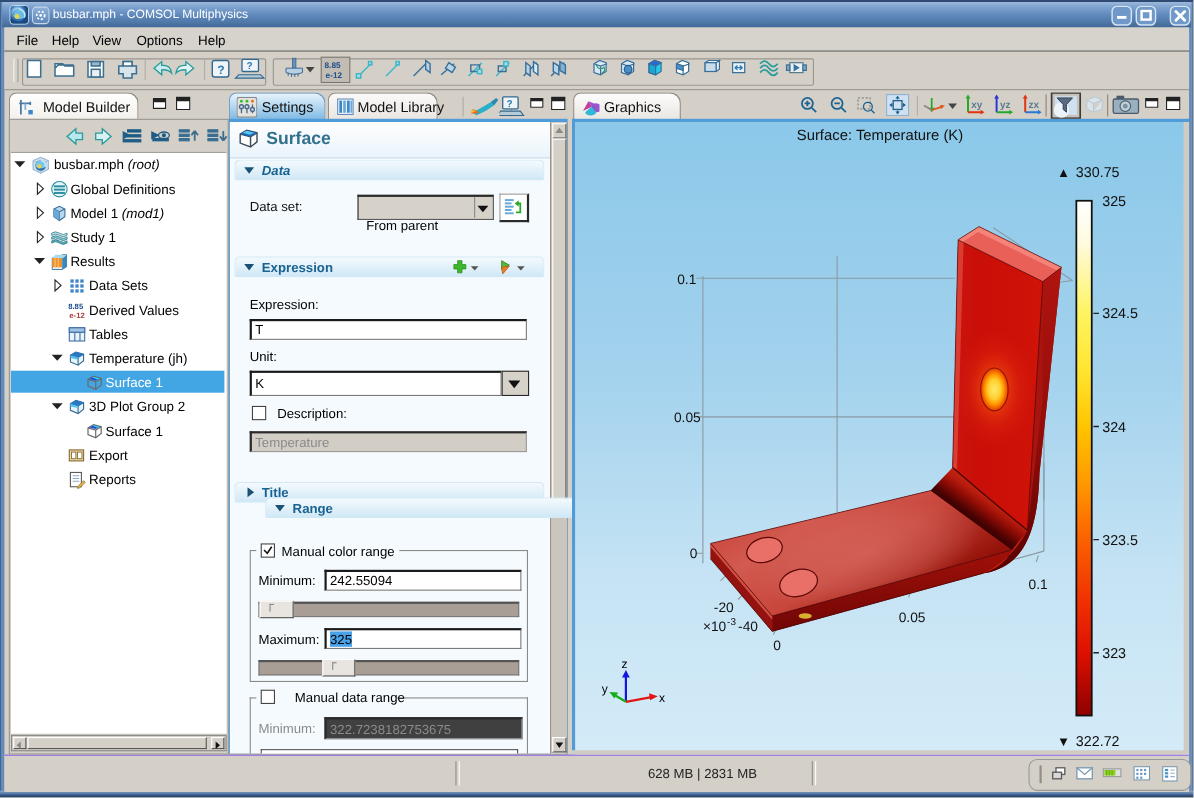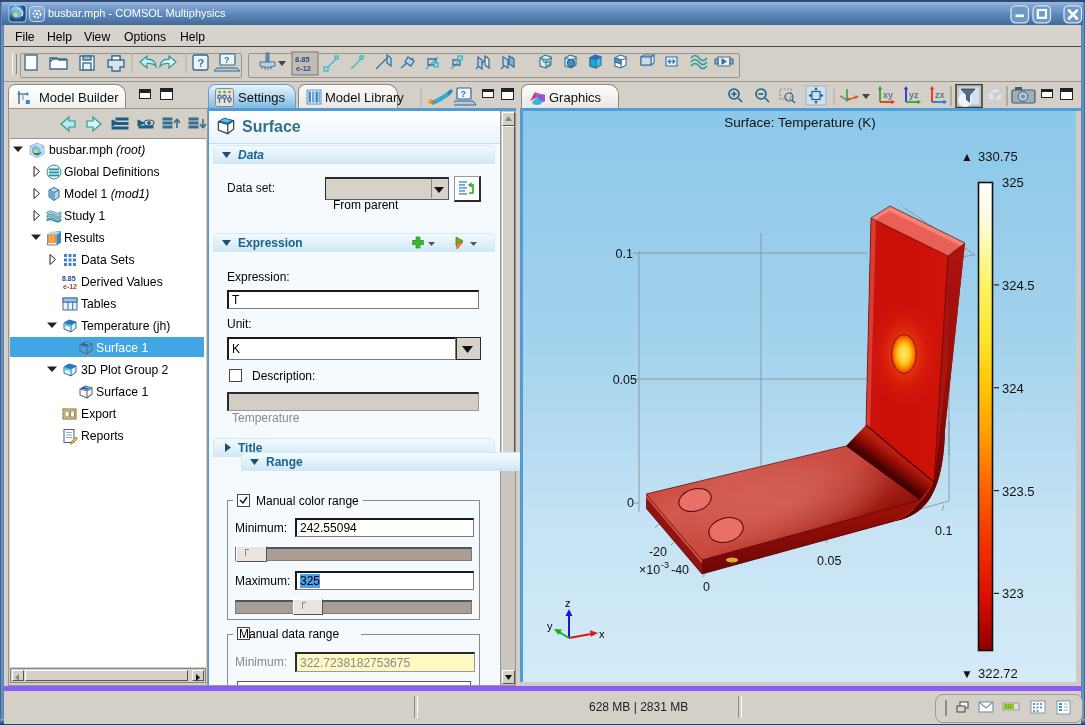--- a/index.html
+++ b/index.html
@@ -17,21 +17,21 @@
   background:linear-gradient(#9ab8dc,#7ea3cf 18%,#5d87ba 55%,#49719f 90%,#406694);}
 #title-text{left:46px;top:5px;color:#fff;font-size:11px;letter-spacing:0;}
 
 #menubar{left:4px;top:25px;width:1077px;height:21px;background:#d6d3cd;border-bottom:1px solid #4a4a4a;}
 .menu-item{position:absolute;top:5px;font-size:12.2px;}
 
 #toolbar{left:4px;top:47px;width:1077px;height:34px;background:#d4d0c8;border-bottom:1px solid #9a968e;}
 .tgrip{position:absolute;top:6px;width:3px;height:22px;border-left:1px solid #fff;border-right:1px solid #888;border-radius:2px;}
 .tgroup{position:absolute;top:6px;height:23px;border:1px solid #9a968e;border-radius:2px;}
 
-#statusbar{left:4px;top:686px;width:1077px;height:33px;background:#d4d0c8;border-top:5px solid #8b5cf6;}
+#statusbar{left:4px;top:686px;width:1077px;height:33px;background:#d4d0c8;border-top:1px solid #8b5cf6;}
 .groove{position:absolute;top:5px;height:22px;width:2px;border-left:1px solid #928e86;border-right:1px solid #fff;}
 #membox{left:585px;top:9px;font-size:12px;color:#222;}
 #sysbox{left:931px;top:3px;width:146px;height:27px;border:1px solid #999;border-radius:8px 8px 8px 8px;background:#d4d0c8;}
 .tab{position:absolute;height:25px;background:linear-gradient(#fdfdfd,#e8e6e2);
   border:1px solid #8e8a82;border-bottom:none;border-radius:7px 10px 0 0;box-sizing:border-box;}
 .tab .tlabel{position:absolute;top:5px;font-size:13px;color:#111;white-space:nowrap;}
 </style>
 </head>
 <body>
 
@@ -540,21 +540,21 @@
   <div class="abs" style="left:3px;top:3px;">K</div>
 </div>
 <div class="abs" style="left:456px;top:337px;width:25px;height:23px;background:#d6d2ca;border:1px solid #2a2a2a;box-sizing:border-box;">
   <svg class="abs" style="left:5px;top:7px;" width="12" height="9">
       <path d="M0,1 h11 l-5.5,7 z" fill="#111"></path>
     </svg>
 </div>
 <div class="abs" style="left:229px;top:369px;width:13px;height:13px;background:#fff;border:1px solid #444;box-sizing:border-box;"></div>
 <div class="abs" style="left:252px;top:369px;">Description:</div>
 <div class="abs" style="left:227px;top:392px;width:252px;height:19px;background:#d2cec6;border:1px solid #9a9a9a;border-top:2px solid #2a2a2a;border-left:2px solid #2a2a2a;box-sizing:border-box;">
-  <div class="abs" style="left:3px;top:17px;color:#8a8a8a;">Temperature</div>
+  <div class="abs" style="left:3px;top:1px;color:#8a8a8a;">Temperature</div>
 </div>
 
 <div class="abs" style="left:213px;top:438px;width:280px;height:18px;background:linear-gradient(#f4fafd,#cfe7f6);border:1px solid #d4e8f4;border-bottom:none;border-radius:5px 5px 0 0;">
   <svg class="abs" style="left:10px;top:4px;" width="8" height="10">
       <path d="M1,0 l6,4.5 -6,4.5 z" fill="#1a5276"></path>
     </svg>
   <div class="abs" style="left:24px;top:2px;font-weight:bold;color:#1a6391;">Title</div>
 </div>
 
 <div class="abs" style="left:213px;top:452px;width:280px;height:18px;background:linear-gradient(#f4fafd,#cfe7f6);border:1px solid #d4e8f4;border-bottom:none;border-radius:5px 5px 0 0;margin-left:28px;">
@@ -585,23 +585,23 @@
   <div class="abs" style="left:3px;top:1px;background:#4aa2e8;">325</div>
 </div>
 <div class="abs" style="left:235px;top:600px;width:237px;height:14px;background:#a89e96;border:1px solid #7a7a7a;border-top:2px solid #555;box-sizing:border-box;"></div>
 <div class="abs" style="left:293px;top:599px;width:30px;height:16px;background:#e8e5e0;border:1px solid #555;border-top:1px solid #fff;border-left:1px solid #fff;box-sizing:border-box;">
   <div class="abs" style="left:8px;top:2px;width:3px;height:6px;border-left:1px solid #888;border-top:1px solid #888;"></div>
 </div>
 
 <div class="abs" style="left:227px;top:634px;width:253px;height:51px;border:1px solid #8a8a8a;border-bottom:none;box-sizing:border-box;"></div>
 <div class="abs" style="left:233px;top:627px;width:128px;height:14px;background:#f4fafd;"></div>
 <div class="abs" style="left:237px;top:627px;width:13px;height:13px;background:#fff;border:1px solid #444;box-sizing:border-box;"></div>
-<div class="abs" style="left:239px;top:627px;">Manual data range</div>
+<div class="abs" style="left:268px;top:627px;">Manual data range</div>
 <div class="abs" style="left:235px;top:655px;color:#8a8a8a;">Minimum:</div>
-<div class="abs" style="left:295px;top:652px;width:180px;height:20px;background:#fef9c3;border:1px solid #9a9a9a;border-top:2px solid #2a2a2a;border-left:2px solid #2a2a2a;box-sizing:border-box;">
+<div class="abs" style="left:295px;top:652px;width:180px;height:20px;background:#404040;border:1px solid #9a9a9a;border-top:2px solid #2a2a2a;border-left:2px solid #2a2a2a;box-sizing:border-box;">
   <div class="abs" style="left:3px;top:2px;color:#8a8a8a;">322.7238182753675</div>
 </div>
 <div class="abs" style="left:237px;top:681px;width:234px;height:4px;background:#fff;border:1px solid #555;border-bottom:none;box-sizing:border-box;"></div>
 
 <div class="abs tab" style="left:521px;top:84px;width:98px;background:linear-gradient(#fdfdfd,#e9e6e1);">
   <svg class="abs" style="left:6px;top:4px;" width="17" height="17" viewBox="0 0 17 17">
     <path d="M2,12 l5,-9 3,5 z" fill="#c83a9a"></path>
     <path d="M4,13 a5,3 0 0 0 10,0 l-3,-6 z" fill="#30b8d8"></path>
     <path d="M7,3 l3,5 4,5 a5,3 0 0 0 -2,-8 z" fill="#8a3ac8" opacity="0.85"></path>
   </svg>

